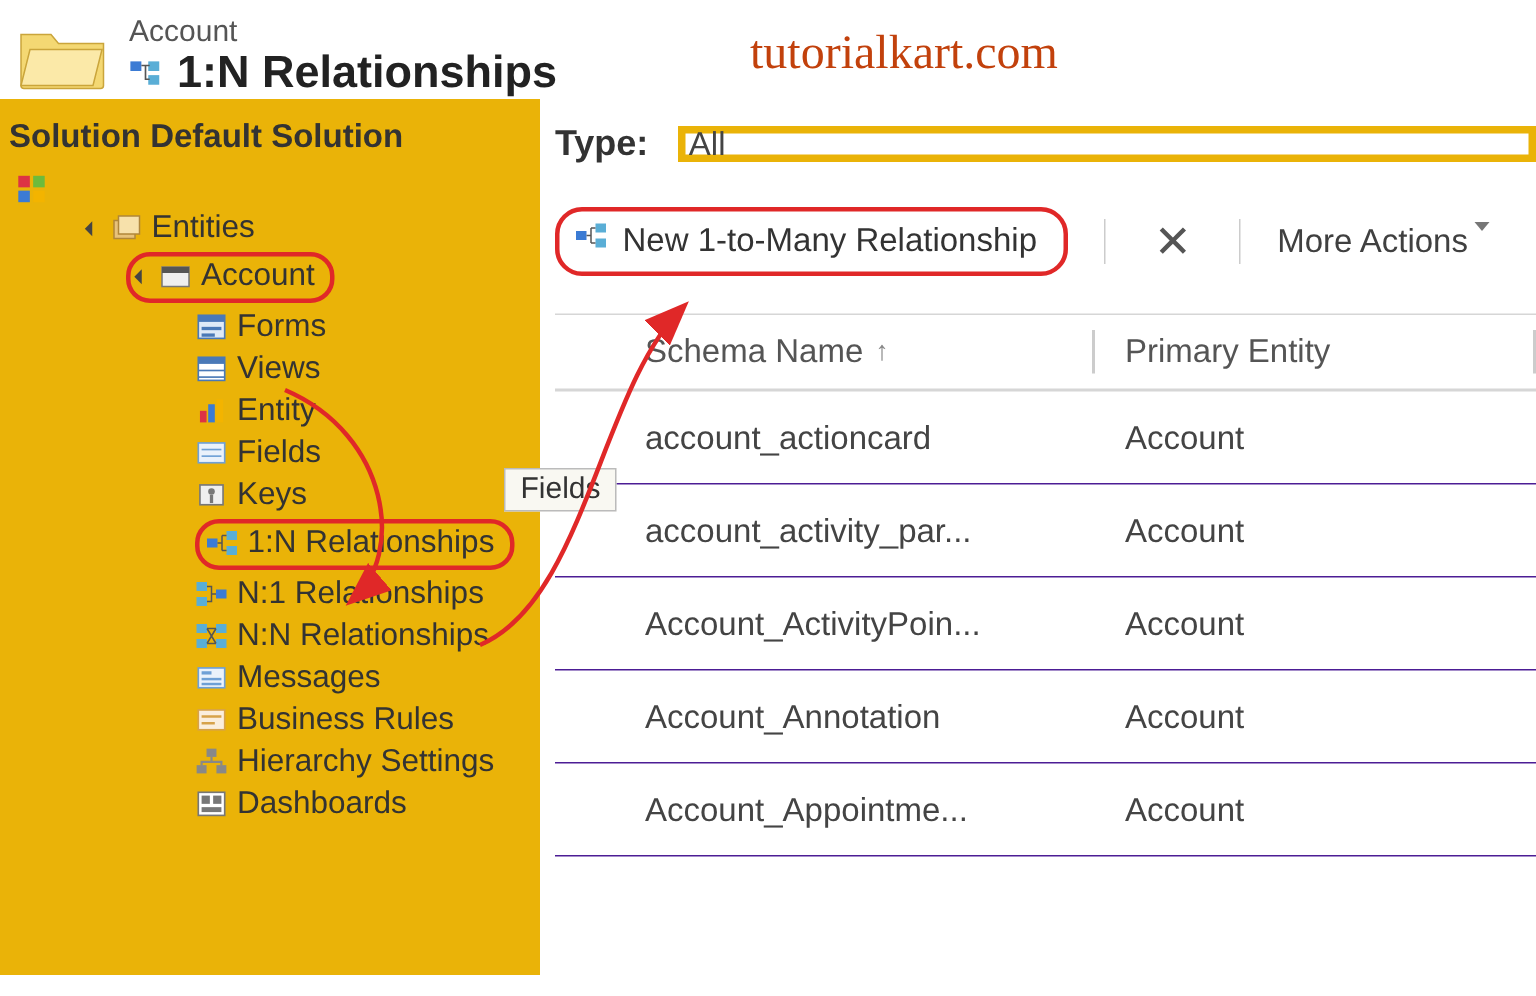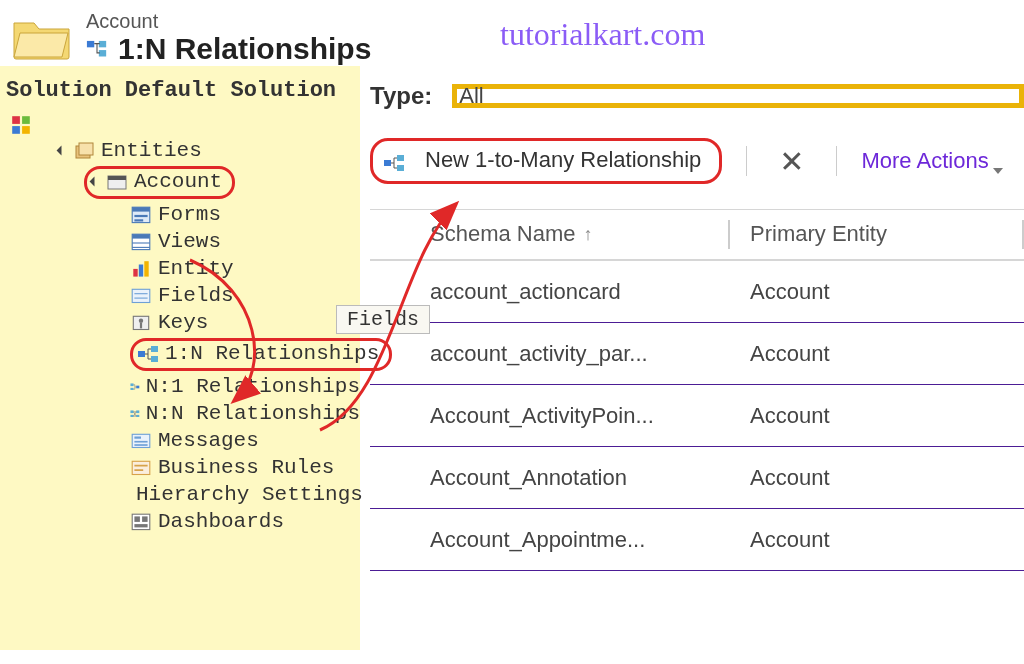--- a/index.html
+++ b/index.html
@@ -39,32 +39,31 @@
       font-size: 30px;
       font-weight: 700;
       color: #222;
     }
     .watermark {
       position: absolute;
       top: 16px;
       left: 500px;
       font-family: "Times New Roman", serif;
       font-size: 32px;
-      color: #8b5cf6;
+      color: #c2410c;
     }
     
     .content {
       display: flex;
       height: calc(100% - 80px);
     }
     .sidebar {
       width: 360px;
-      background: #fef9c3;
+      background: #eab308;
       padding-top: 6px;
-      font-family: Liberation Mono, monospace;
     }
     .solution-title {
       font-size: 22px;
       font-weight: 700;
       padding: 6px 0 10px 6px;
     }
     .tree {
       padding-left: 10px;
       font-size: 21px;
       color: #333;
@@ -139,34 +138,34 @@
     }
     .toolbar {
       display: flex;
       align-items: center;
       gap: 24px;
       padding: 0 0 24px 0;
       border-bottom: 1px solid #fff;
     }
     .new-rel-btn {
       display: inline-flex;
-      align-items: flex-end;
-      gap: 20px;
+      align-items: flex-start;
+      gap: 10px;
       font-size: 22px;
       color: #333;
       padding: 6px 18px 8px 10px;
       border: 3px solid #e02828;
       border-radius: 18px;
       background: #fff;
     }
     .toolbar .sep { width: 1px; height: 30px; background: #ccc; }
     .delete-btn { font-size: 30px; color: #555; padding: 0 8px; font-family: Arial; }
     .more-actions {
-      display: inline-flex; align-items: flex-end; gap: 4px;
-      font-size: 22px; color: #6d28d9;
+      display: inline-flex; align-items: flex-start; gap: 4px;
+      font-size: 22px; color: #404040;
     }
     .dropdown-caret {
       width: 0; height: 0;
       border-left: 5px solid transparent;
       border-right: 5px solid transparent;
       border-top: 6px solid #777;
     }
     
     .grid-header {
       display: flex;

